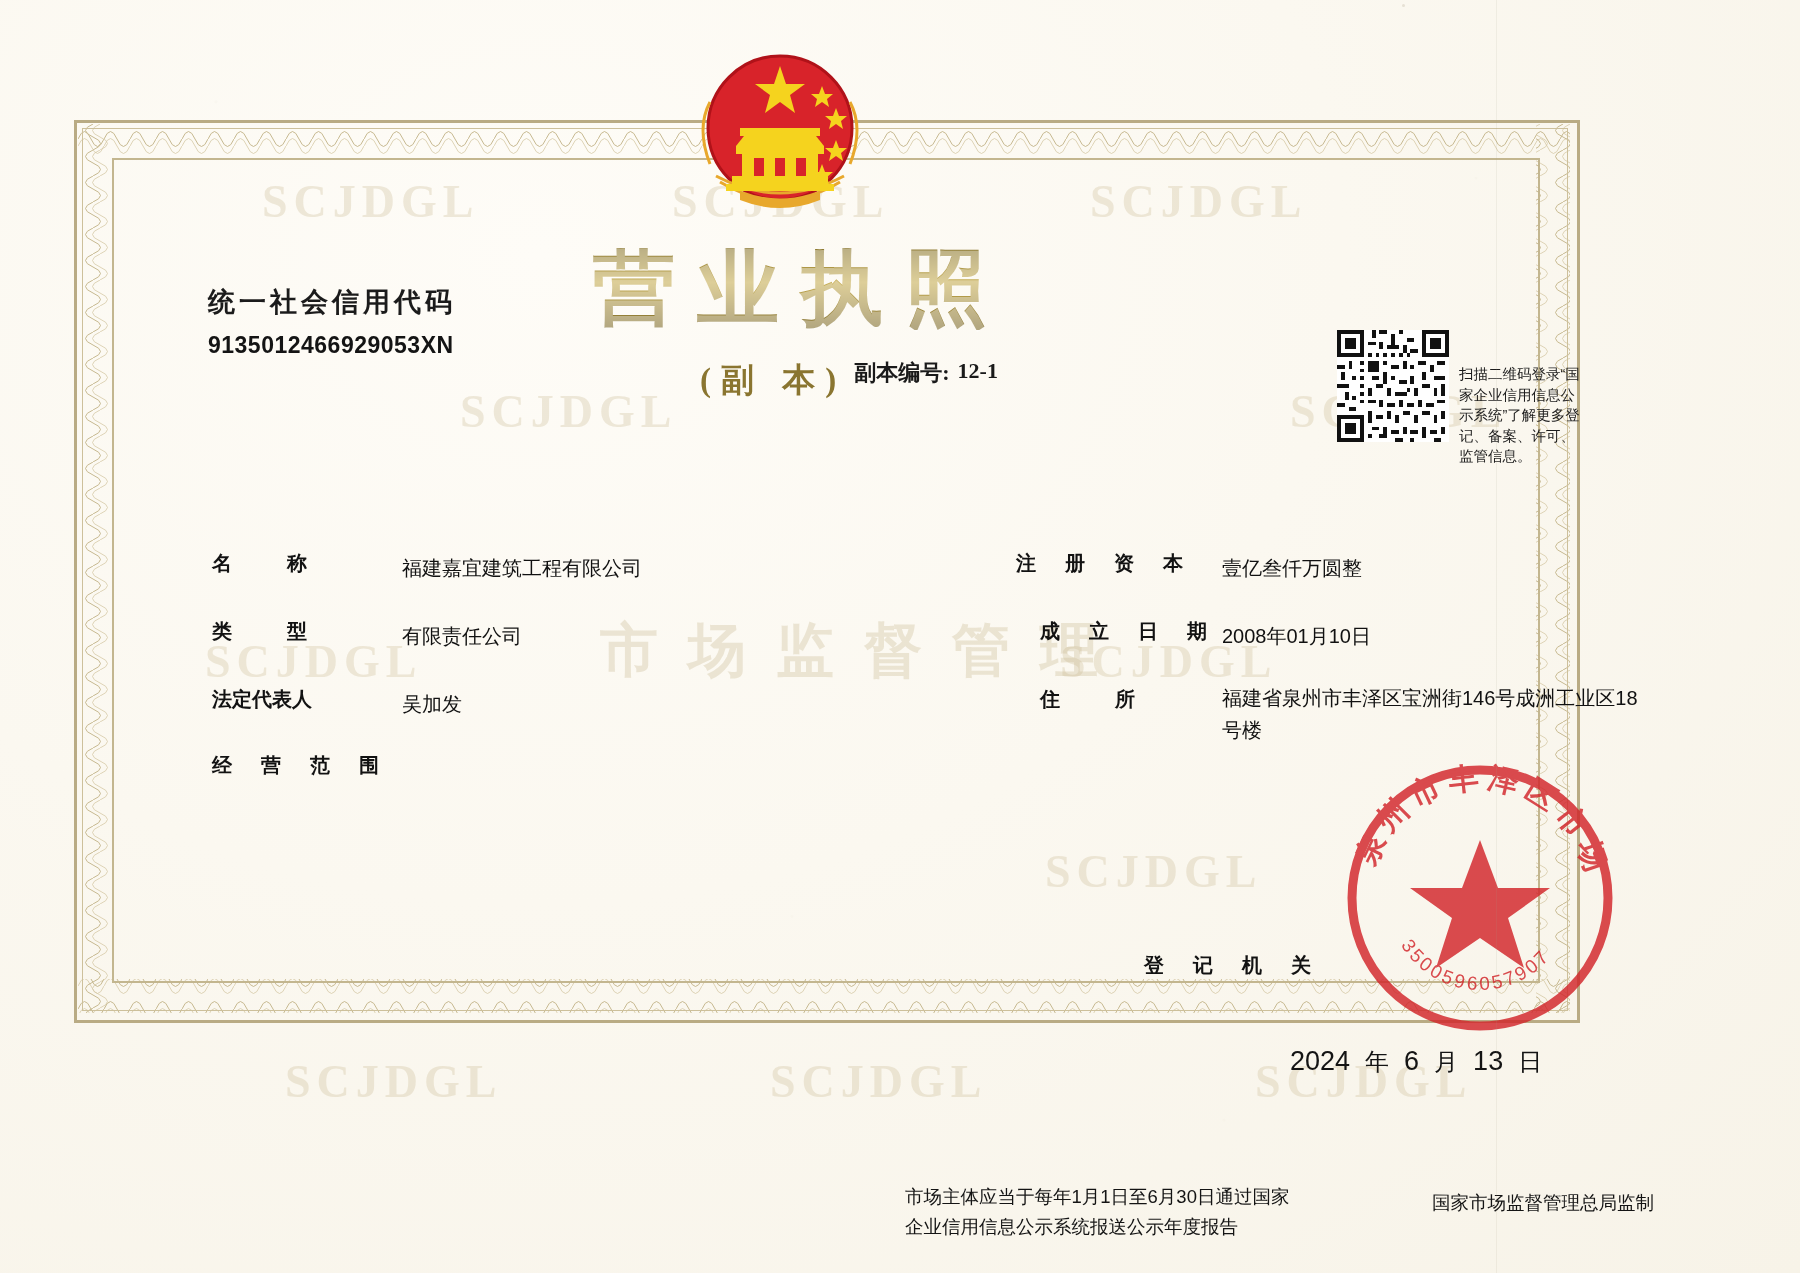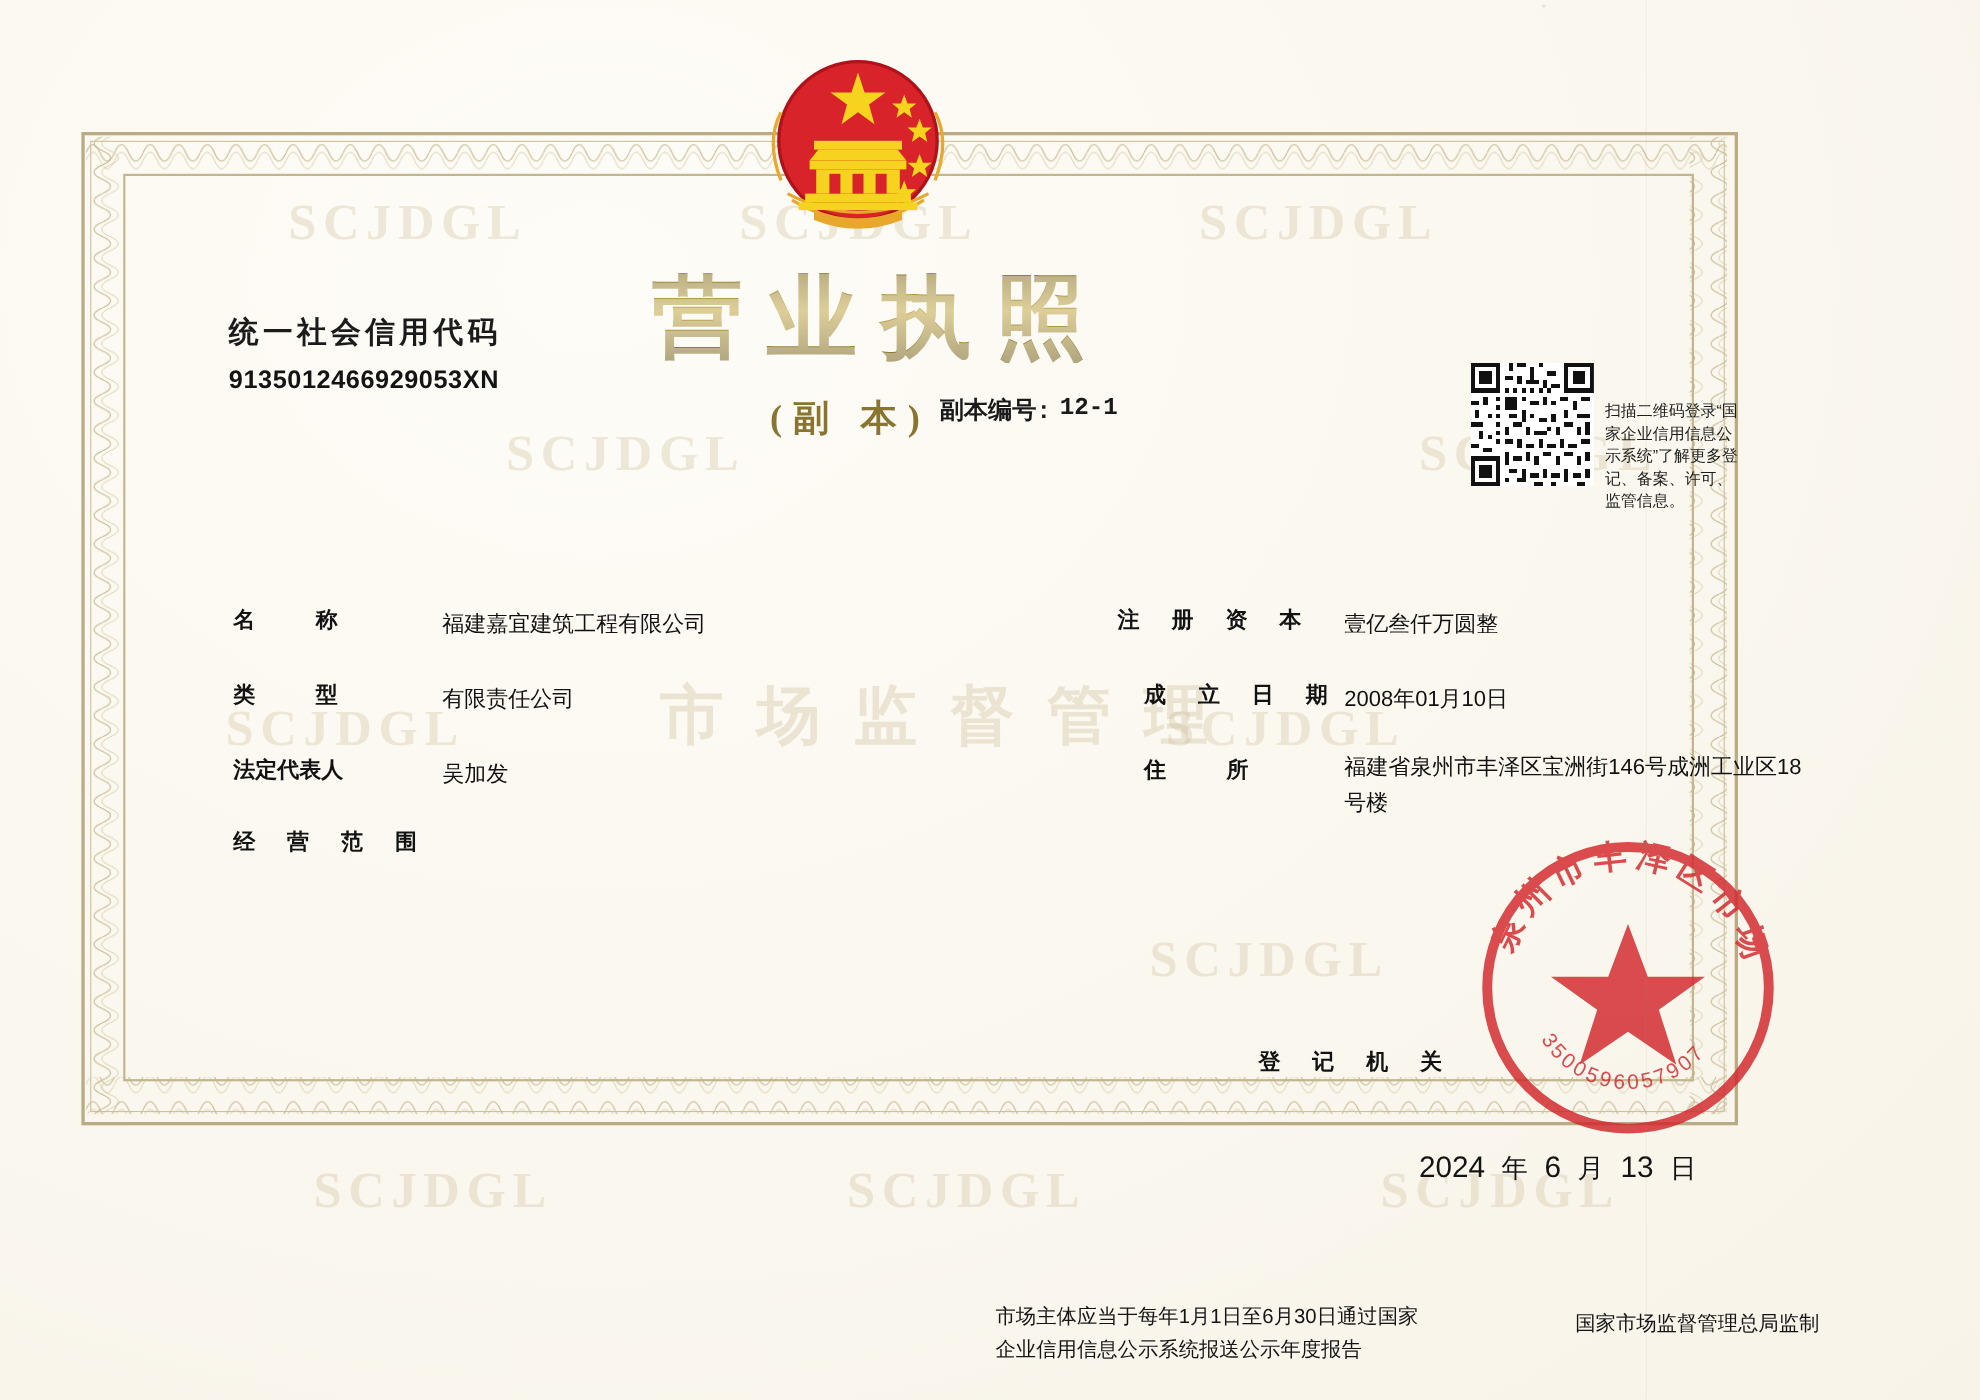--- a/index.html
+++ b/index.html
@@ -117,21 +117,21 @@
   #sub-fuben {
     font-family: "Liberation Serif", serif;
     font-weight: bold;
     font-size: 33px;
     letter-spacing: 10px;
     color: #8a7530;
   }
   #sub-number-label, #sub-number-value {
     font-size: 22px;
     color: #1a1a1a;
-    font-family: Liberation Mono, monospace;
+    font-family: Liberation Serif, serif;
     font-weight: bold;
   }
 
   
   #credit-block {
     position: absolute;
     left: 208px; top: 284px;
   }
   #credit-label {
     font-size: 27px;

